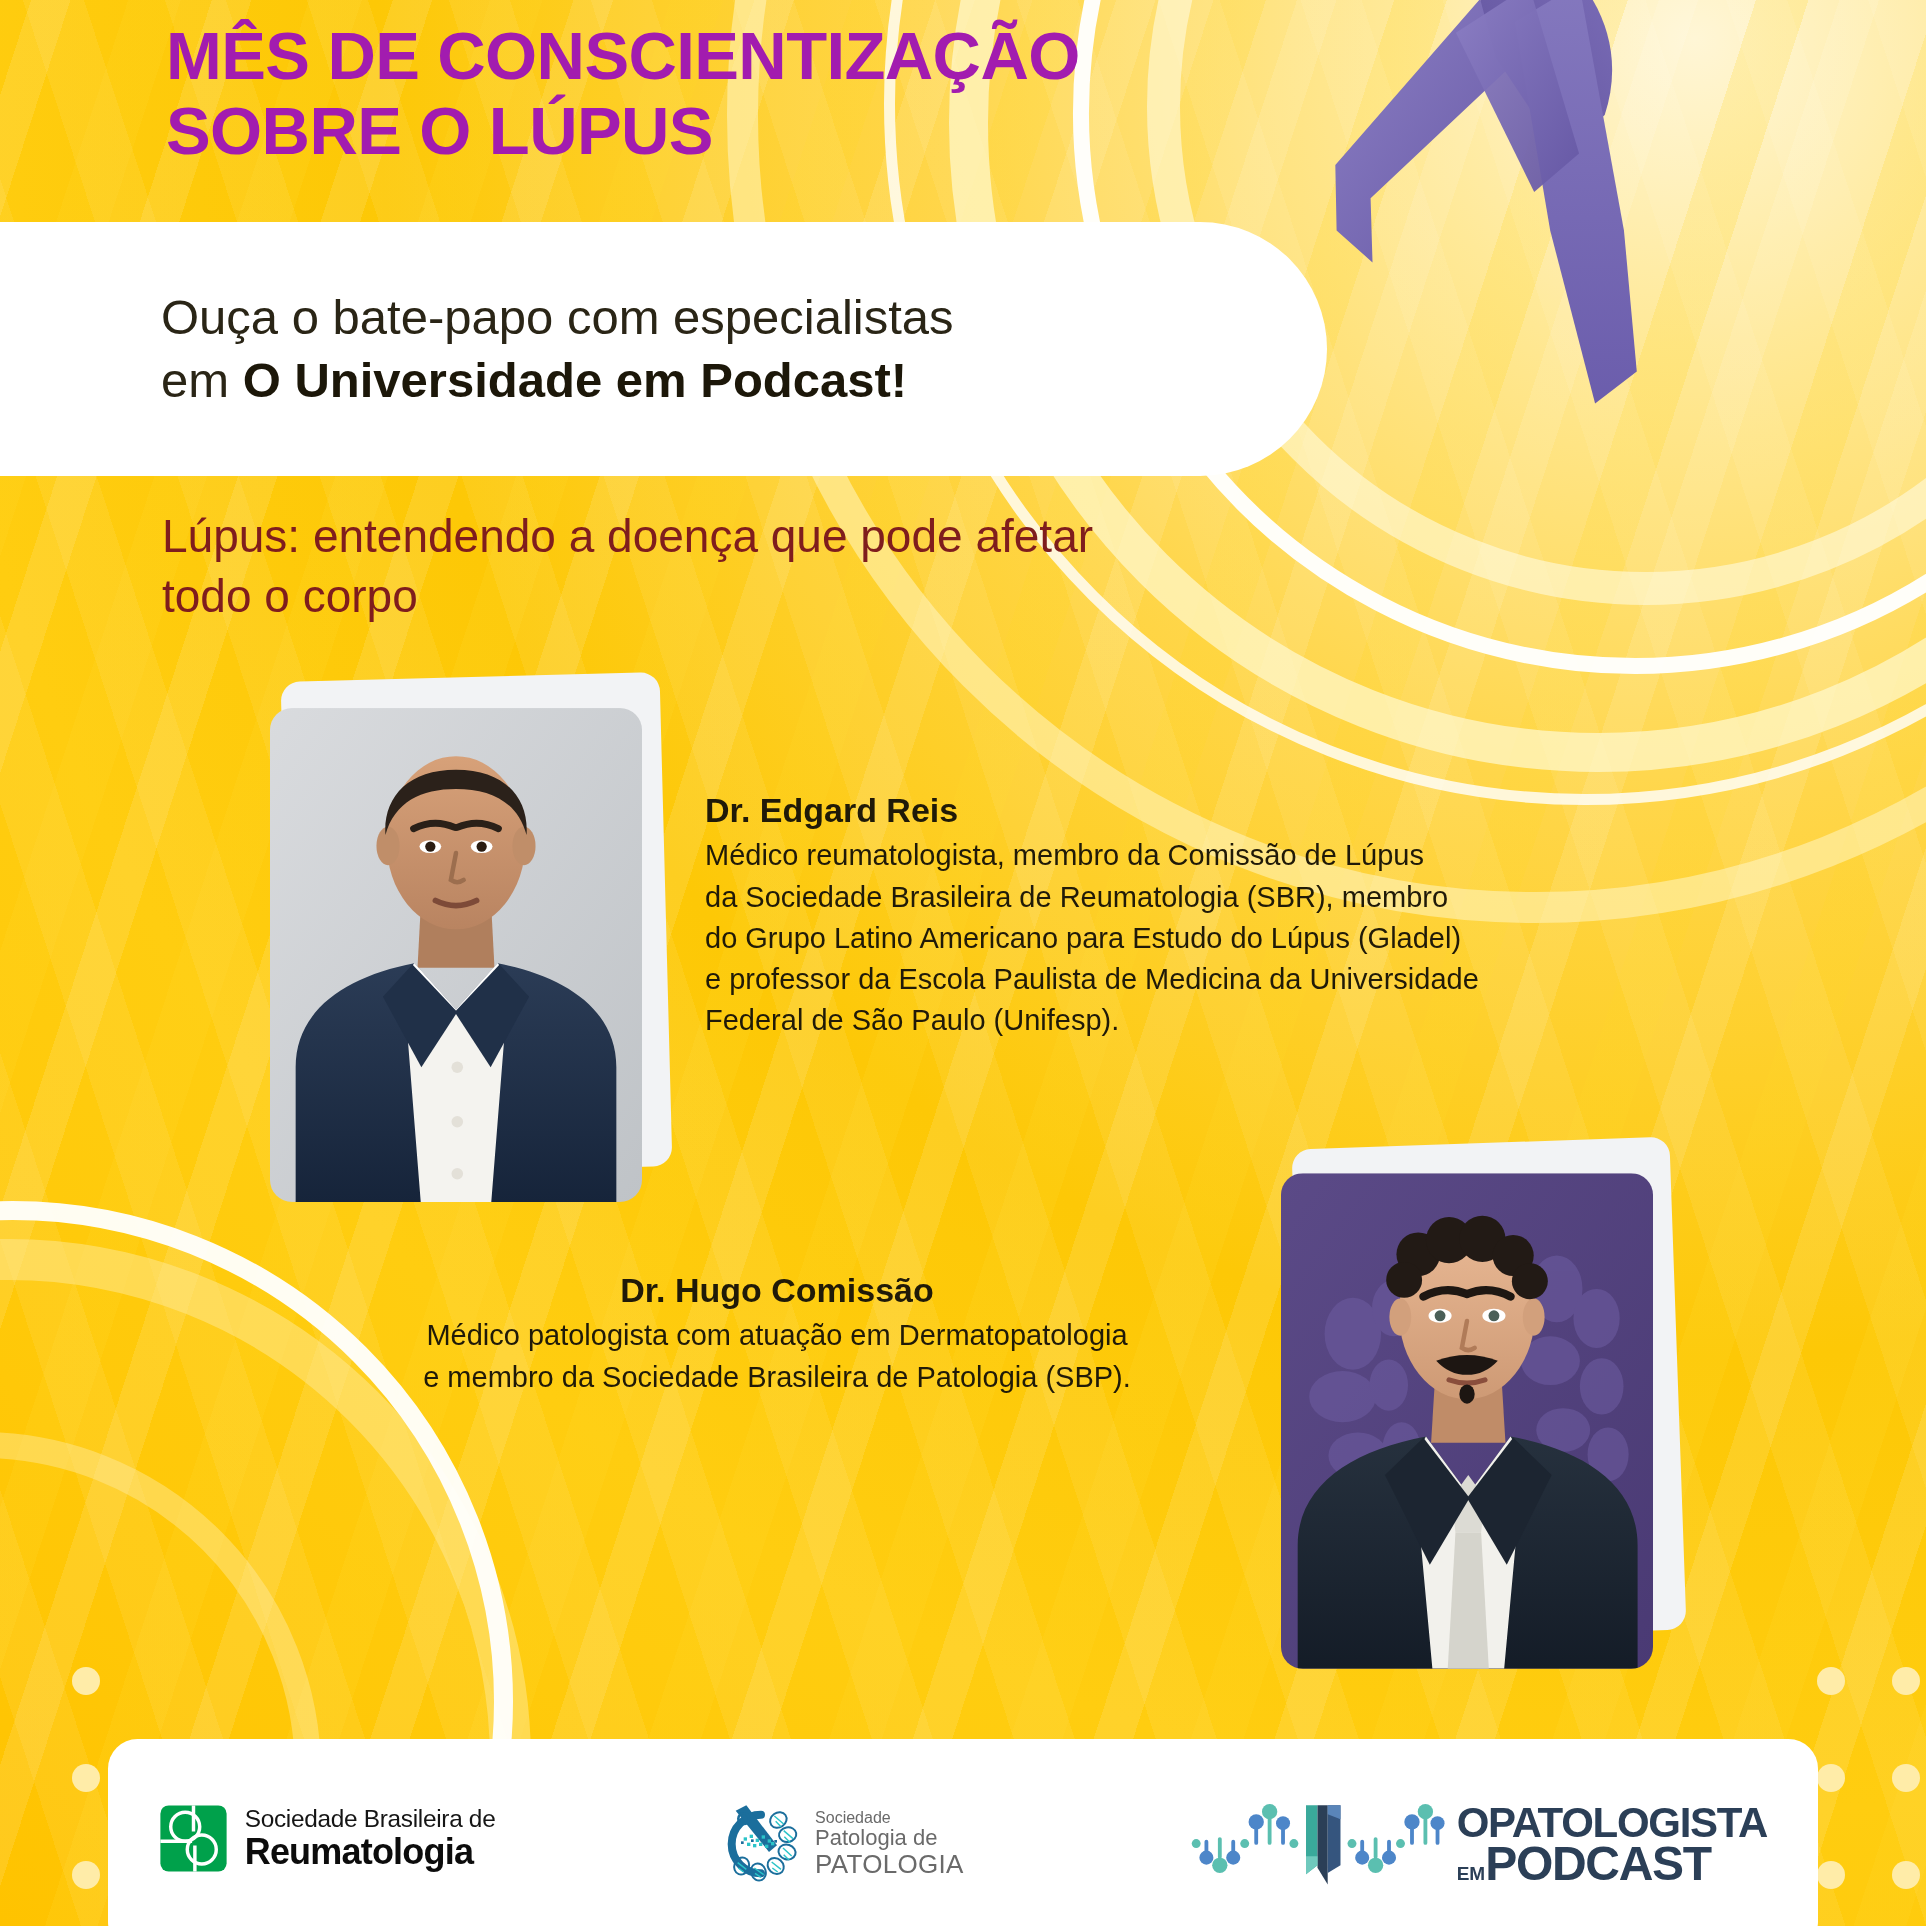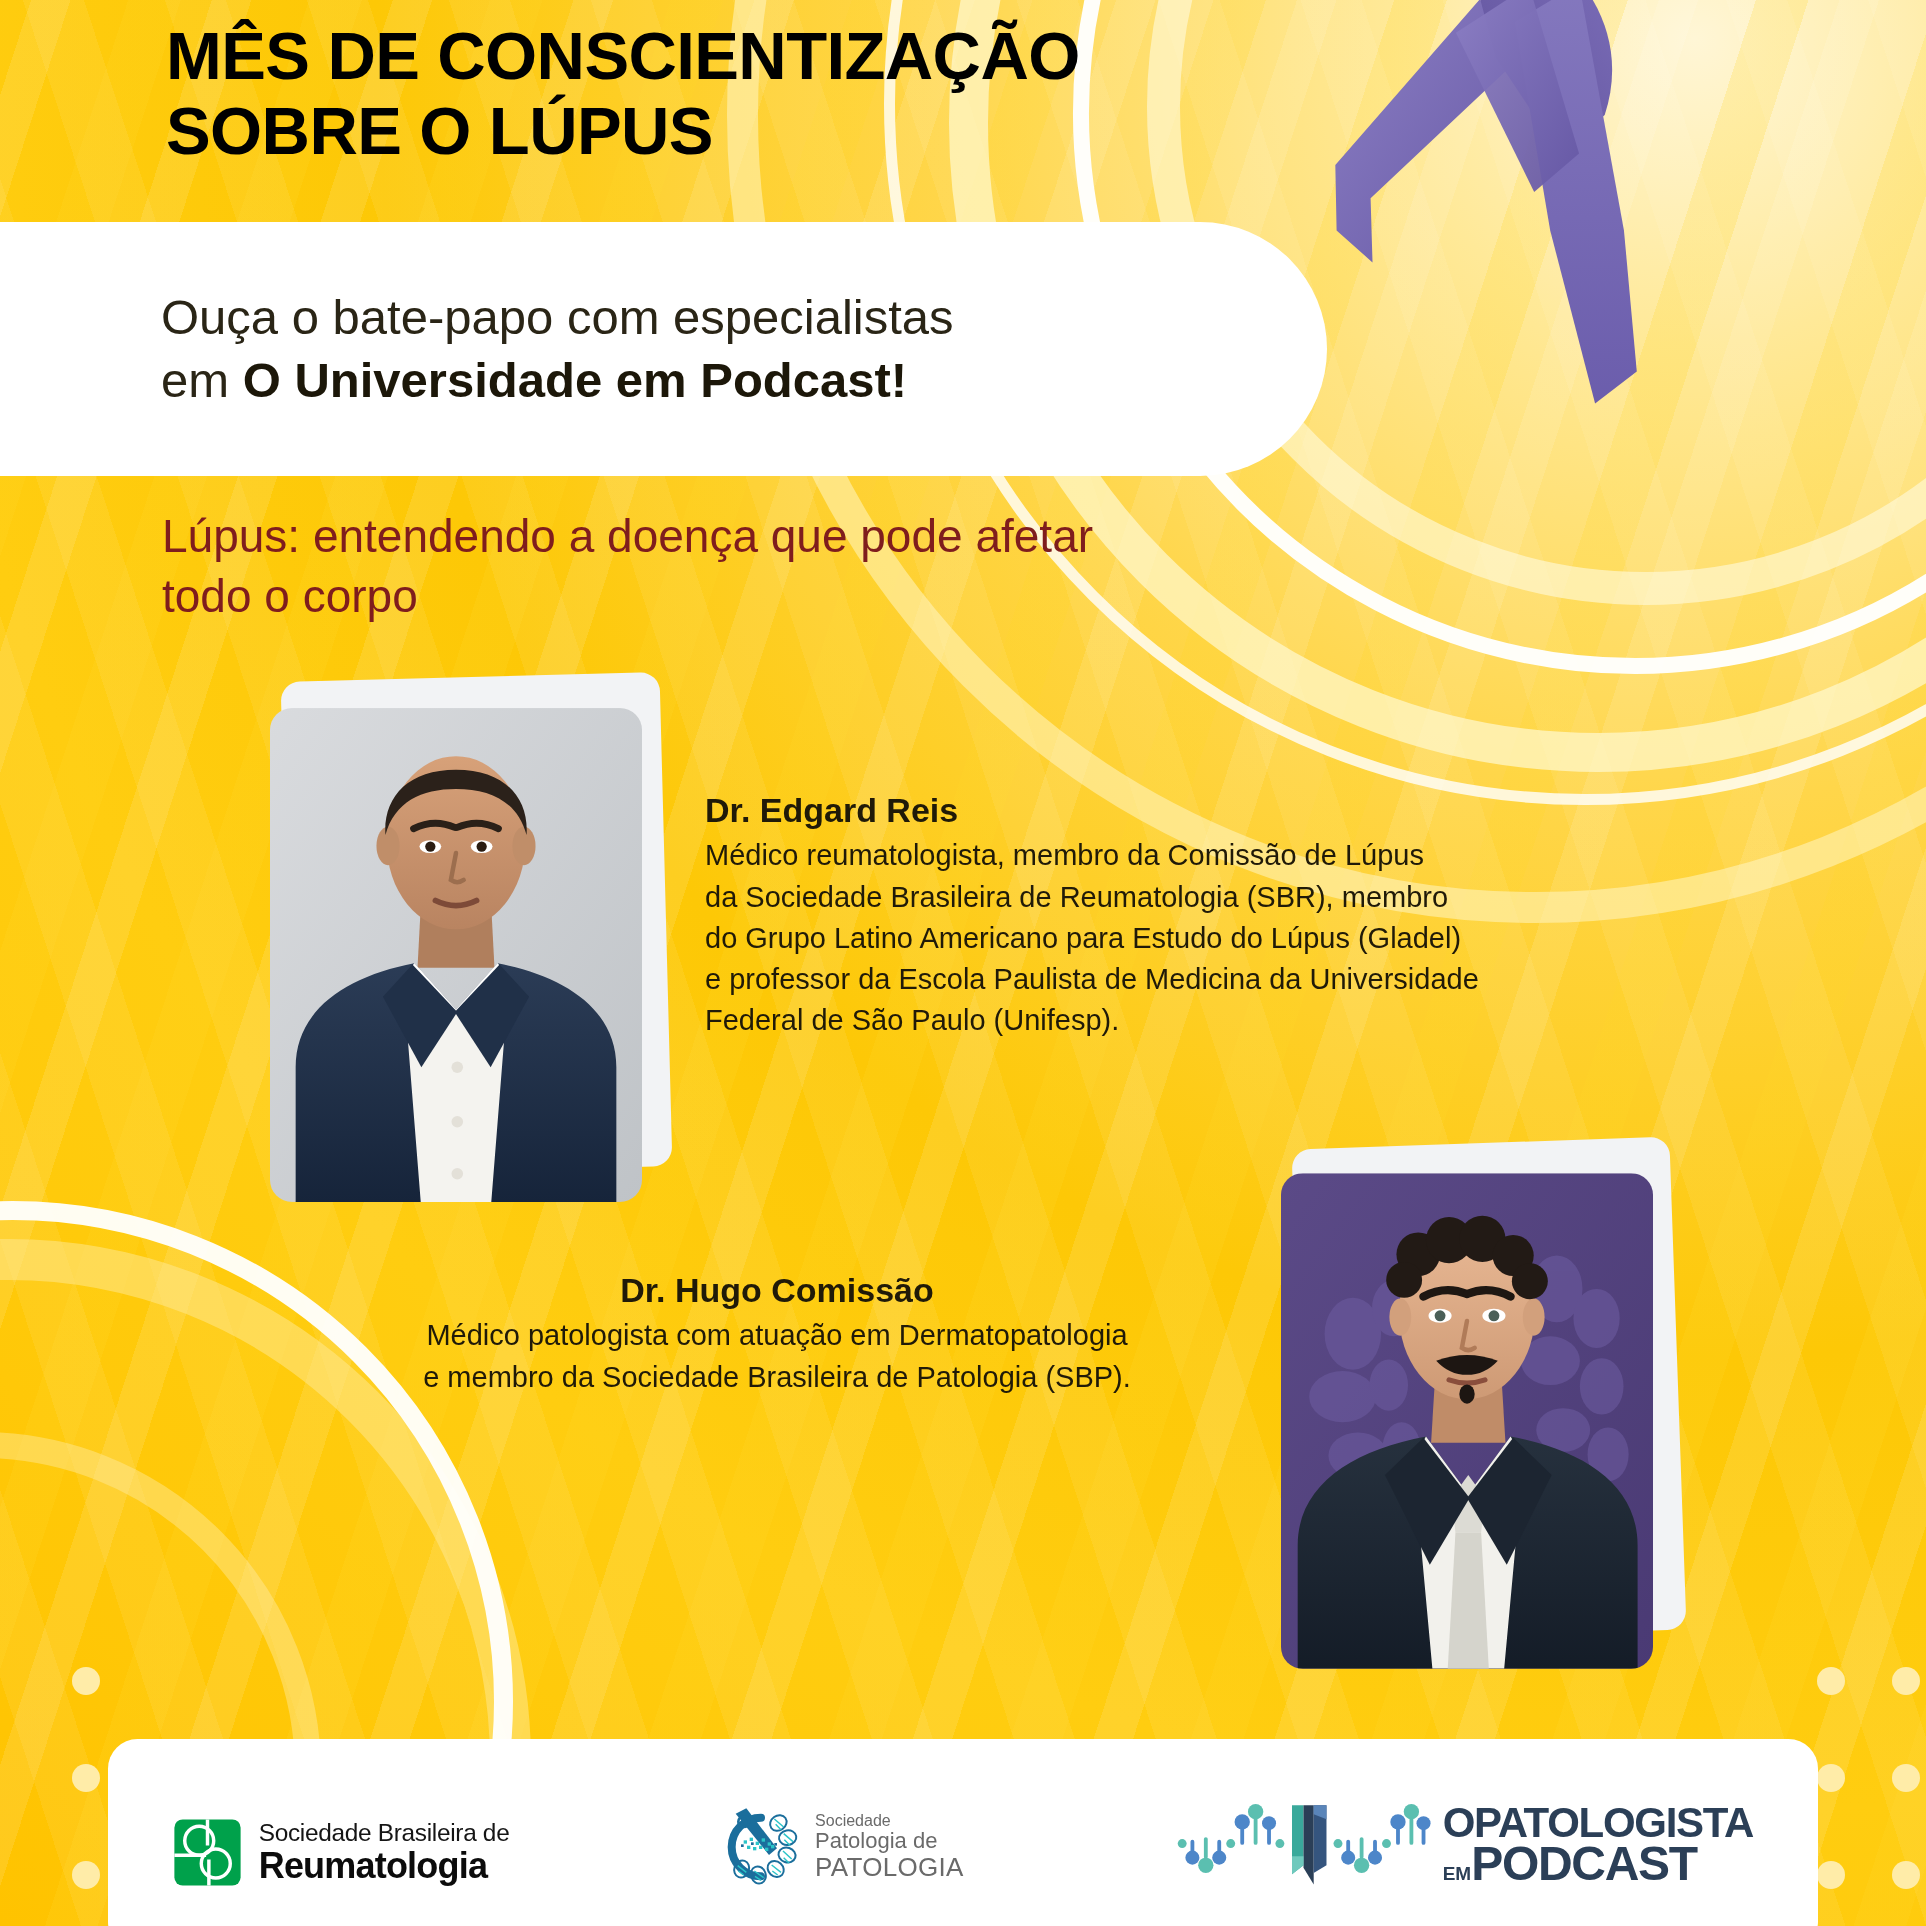--- a/index.html
+++ b/index.html
@@ -56,21 +56,21 @@
   
   .dots{position:absolute;display:flex;flex-direction:column;gap:69px;}
   .dots span{display:block;width:28px;height:28px;border-radius:50%;background:#FFECA8;}
   .dots-left{left:72px;top:1667px;}
   .dots-right{right:81px;top:1667px;}
   .dots-right2{right:6.4px;top:1667px;}
 
   
   .headline{position:absolute;left:166px;top:18px;width:1220px;
     font-weight:700;font-size:67px;line-height:1.12;letter-spacing:-0.6px;
-    color:#000000;text-transform:uppercase;}
+    color:#a21caf;text-transform:uppercase;}
   .headline .l2{display:block;}
 
   
   .cta{position:absolute;left:-77px;top:222px;width:1404px;height:254px;
     background:#FFFFFF;border-radius:0 128px 128px 0;
     display:flex;align-items:center;}
   .cta-text{margin-left:238px;font-size:49px;line-height:1.28;color:#2A2516;}
   .cta-text b{font-weight:700;color:#1C1709;}
 
   
@@ -95,21 +95,21 @@
   .bio-name{font-weight:700;font-size:34px;line-height:1.12;margin-bottom:6.4px;}
   .bio-text{font-size:29px;line-height:1.42;}
 
   .bio1{left:705px;top:791px;width:1156px;text-align:left;}
   .bio2{left:244px;top:1271px;width:1066px;text-align:center;}
 
   
   .footer{position:absolute;left:108px;top:1739px;width:1710px;height:212px;
     background:#FFFFFF;border-radius:29.5px;
     display:flex;align-items:center;}
-  .logos{display:flex;align-items:flex-end;width:100%;padding:0 65px;box-sizing:border-box;
+  .logos{display:flex;align-items:flex-start;width:100%;padding:0 51px;box-sizing:border-box;
     justify-content:space-between;}
   .logo{display:flex;align-items:center;}
 
   
   .sbr-mark{width:69px;height:69px;margin-right:16.7px;}
   .sbr-txt{line-height:1;}
   .sbr-l1{font-size:24.4px;color:#151515;letter-spacing:-0.3px;}
   .sbr-l2{font-size:36px;font-weight:700;color:#0C0C0C;letter-spacing:-0.8px;margin-top:2.6px;}
 
   

